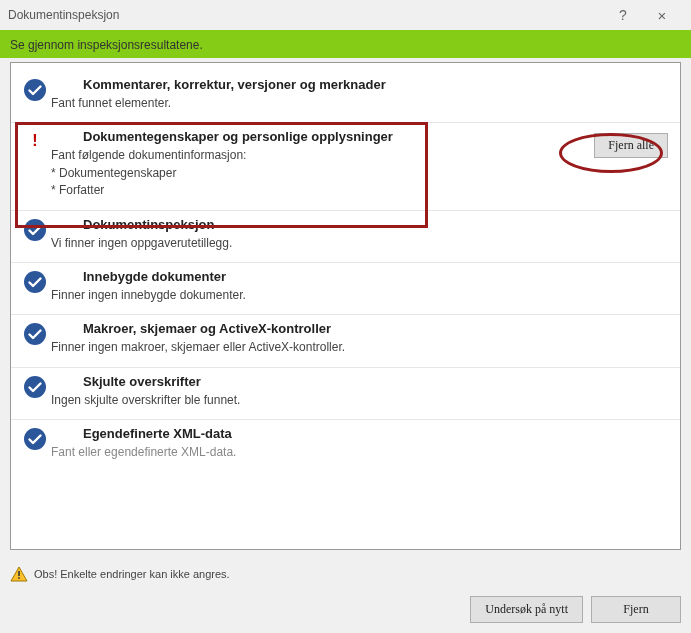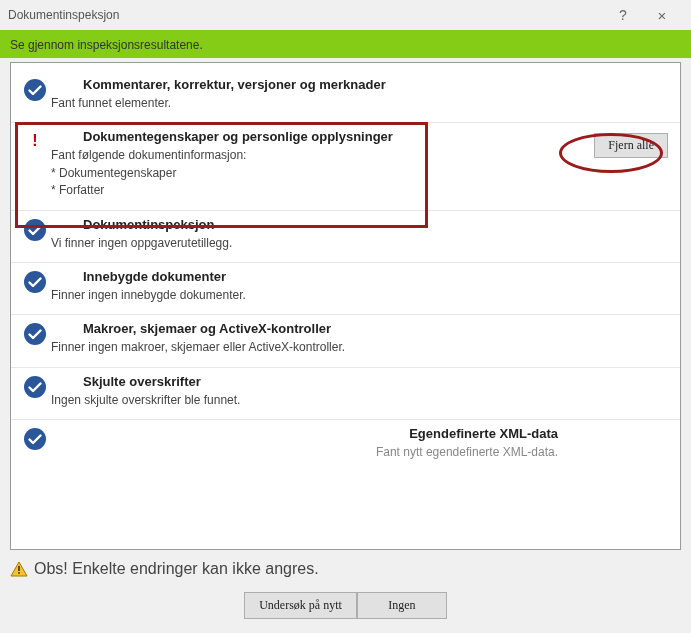--- a/index.html
+++ b/index.html
@@ -55,21 +55,21 @@
     }
     .results::-webkit-scrollbar { width: 17px; }
     .results::-webkit-scrollbar-track { background: #f0f0f0; }
     .results::-webkit-scrollbar-thumb { background: #c2c2c2; }
     .item {
       display: flex;
       padding: 6px 12px 10px 8px;
       border-bottom: 1px solid #e6e6e6;
       position: relative;
     }
-    .item:last-child { border-bottom: none; text-align: right; }
+    .item:last-child { border-bottom: none; }
     .icon-col {
       width: 32px;
       flex-shrink: 0;
       display: flex;
       justify-content: center;
       padding-top: 1px;
     }
     .text-col {
       flex: 1;
       color: #333;
@@ -124,39 +124,39 @@
       height: 106px;
     }
     .highlight-oval {
       left: 548px;
       top: 70px;
       width: 104px;
       height: 40px;
       border-radius: 50%;
     }
     .footer-note {
-      padding: 10px 10px 8px 10px;
+      padding: 16px 10px 8px 10px;
       display: flex;
       align-items: center;
       gap: 6px;
-      font-size: 16px;
+      font-size: 11px;
       color: #444;
       background: #f0f0f0;
     }
     .warn-tri {
       width: 18px;
       height: 16px;
       display: inline-flex;
       align-items: center;
       justify-content: center;
     }
     .footer-actions {
       display: flex;
-      justify-content: center;
-      gap: 0;
+      justify-content: flex-end;
+      gap: 8px;
       padding: 6px 10px 10px 10px;
       background: #f0f0f0;
     }
     .footer-actions .btn {
       min-width: 90px;
       padding: 5px 14px;
     }
     .cut-bottom .item-desc { color: #888; }
   </style>
 </head>
@@ -251,21 +251,21 @@
       </div>
       <div class="item cut-bottom">
         <div class="icon-col check-icon">
           <svg viewBox="0 0 24 24" width="24" height="24">
             <circle cx="12" cy="12" r="11" fill="#2b579a"></circle>
             <path d="M6.5 12.5 L10 16 L17.5 8.5" stroke="#fff" stroke-width="2.4" fill="none" stroke-linecap="round" stroke-linejoin="round"></path>
           </svg>
         </div>
         <div class="text-col">
           <div class="item-title">Egendefinerte XML-data</div>
-          <div class="item-desc">Fant nytt egendefinerte XML-data.</div>
+          <div class="item-desc">Fant eller egendefinerte XML-data.</div>
         </div>
         <div class="action-col"></div>
       </div>
     </div>
   <div class="highlight-box highlight-rect"></div>
   <div class="highlight-box highlight-oval"></div>
 </div>
 
 <div class="footer-note">
   <span class="warn-tri">
@@ -273,14 +273,14 @@
       <polygon points="9,1 17,15 1,15" fill="#fbc02d" stroke="#a07800" stroke-width="1"></polygon>
       <rect x="8.2" y="5" width="1.6" height="5" fill="#333"></rect>
       <rect x="8.2" y="11.2" width="1.6" height="1.6" fill="#333"></rect>
     </svg>
   </span>
   <span>Obs!  Enkelte endringer kan ikke angres.</span>
 </div>
 
 <div class="footer-actions">
   <button class="btn">Undersøk på nytt</button>
-  <button class="btn">Ingen</button>
+  <button class="btn">Fjern</button>
 </div>
 
 </body></html>

